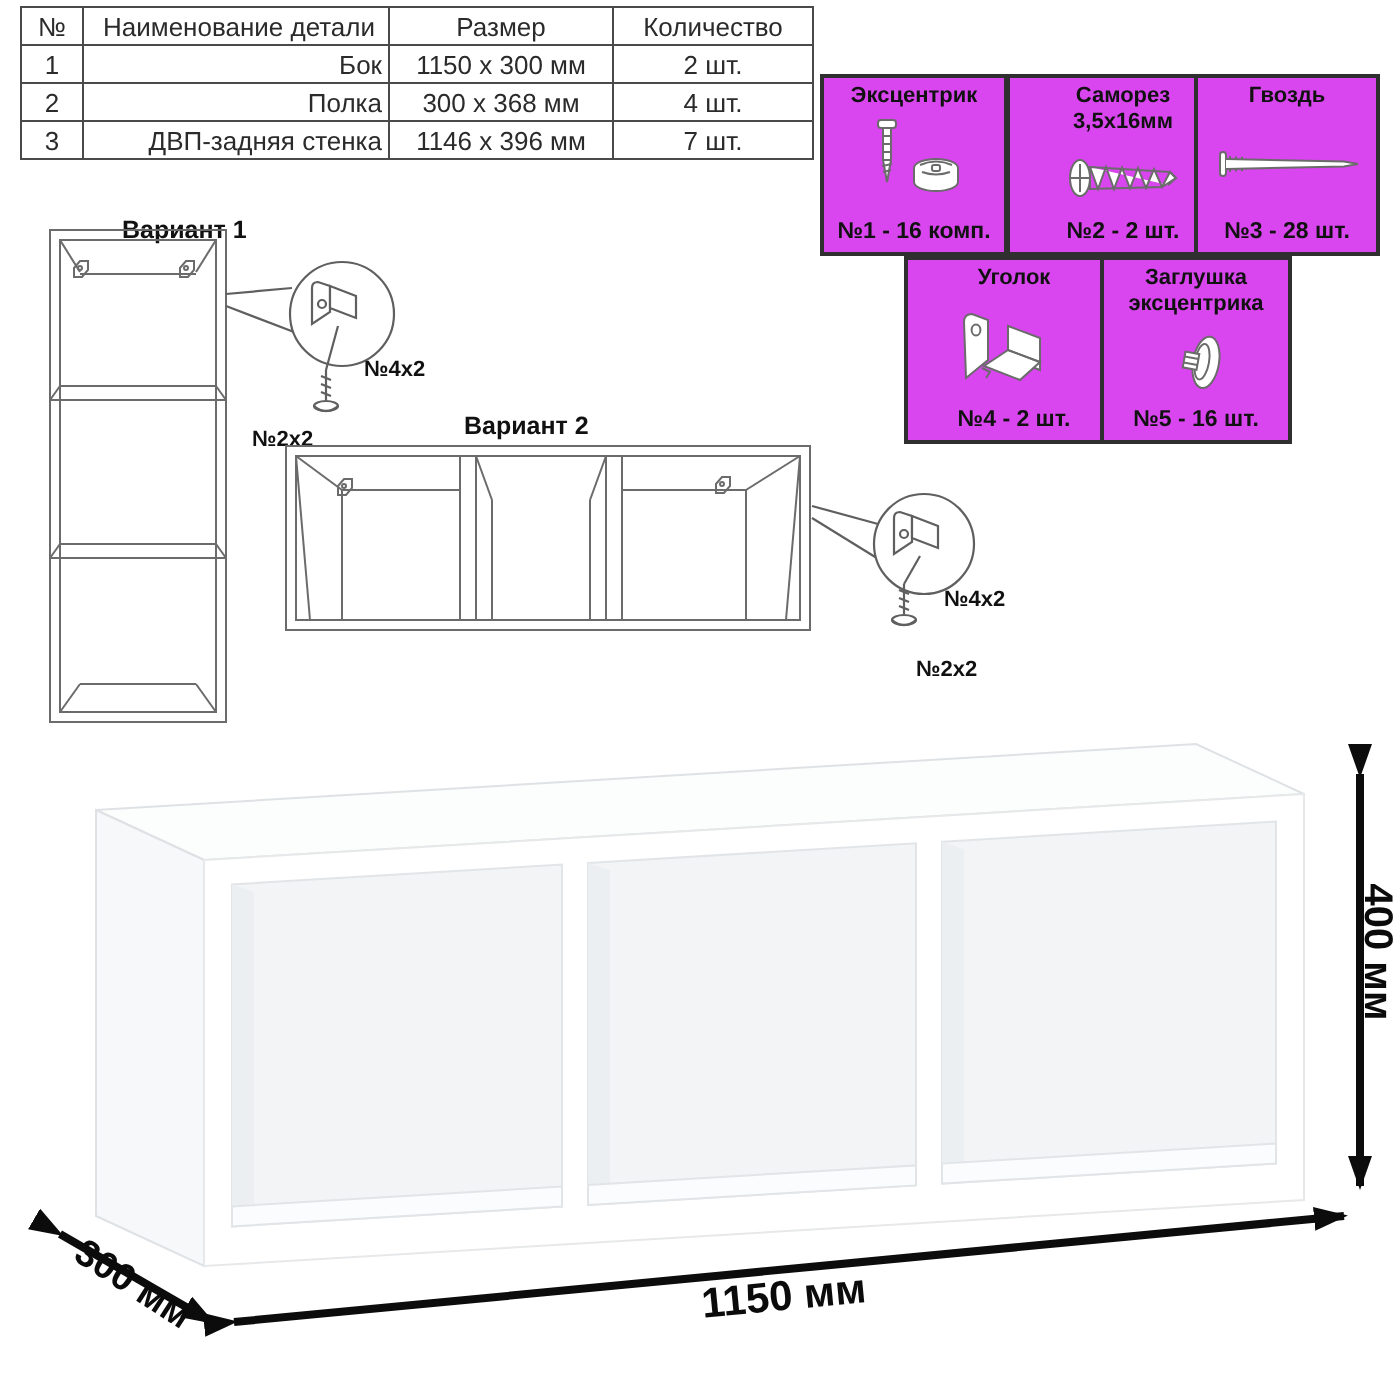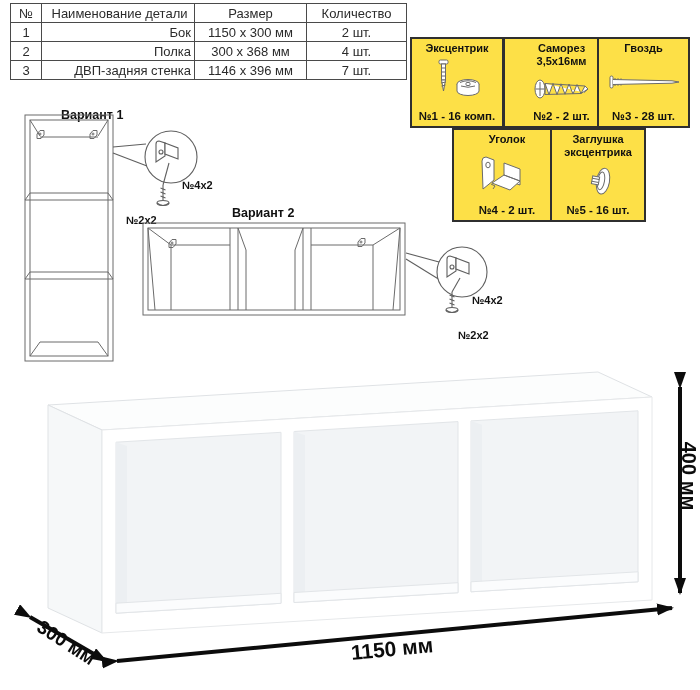--- a/index.html
+++ b/index.html
@@ -7,21 +7,21 @@
          font-family:"Liberation Sans",sans-serif;color:#222;}
   
   .parts{position:absolute;left:10px;top:3px;border-collapse:collapse;background:#fff;}
   .parts td{border:1px solid #4a4a4a;font-size:13px;color:#2b2b2b;height:18px;
             padding:0 3px;text-align:center;white-space:nowrap;}
   .parts td.c-num{width:24px;}
   .parts td.c-name{width:143px;text-align:right;padding-left:6px;}
   .parts td.c-size{width:105px;}
   .parts td.c-qty{width:93px;}
   
-  .hw-cell{position:absolute;box-sizing:border-box;border:2px solid #2f2f2f;background:#fde047;
+  .hw-cell{position:absolute;box-sizing:border-box;border:2px solid #2f2f2f;background:#d946ef;
            display:flex;flex-direction:column;align-items:center;}
   .hw-title,.hw-sub{font-weight:bold;font-size:11px;line-height:1.18;text-align:center;color:#111;}
   .hw-title{margin-top:3px;}
   .hw-iconbox{flex:1;display:flex;align-items:center;justify-content:center;width:100%;}
   .hw-label{font-weight:bold;font-size:11.5px;color:#111;margin-bottom:4px;}
   
   .v-title{position:absolute;font-weight:bold;font-size:12.5px;color:#111;white-space:nowrap;}
   .c-label{position:absolute;font-weight:bold;font-size:11px;color:#111;white-space:nowrap;margin-top:30px;}
   
   .dim{position:absolute;font-weight:bold;color:#0b0b0b;white-space:nowrap;}

